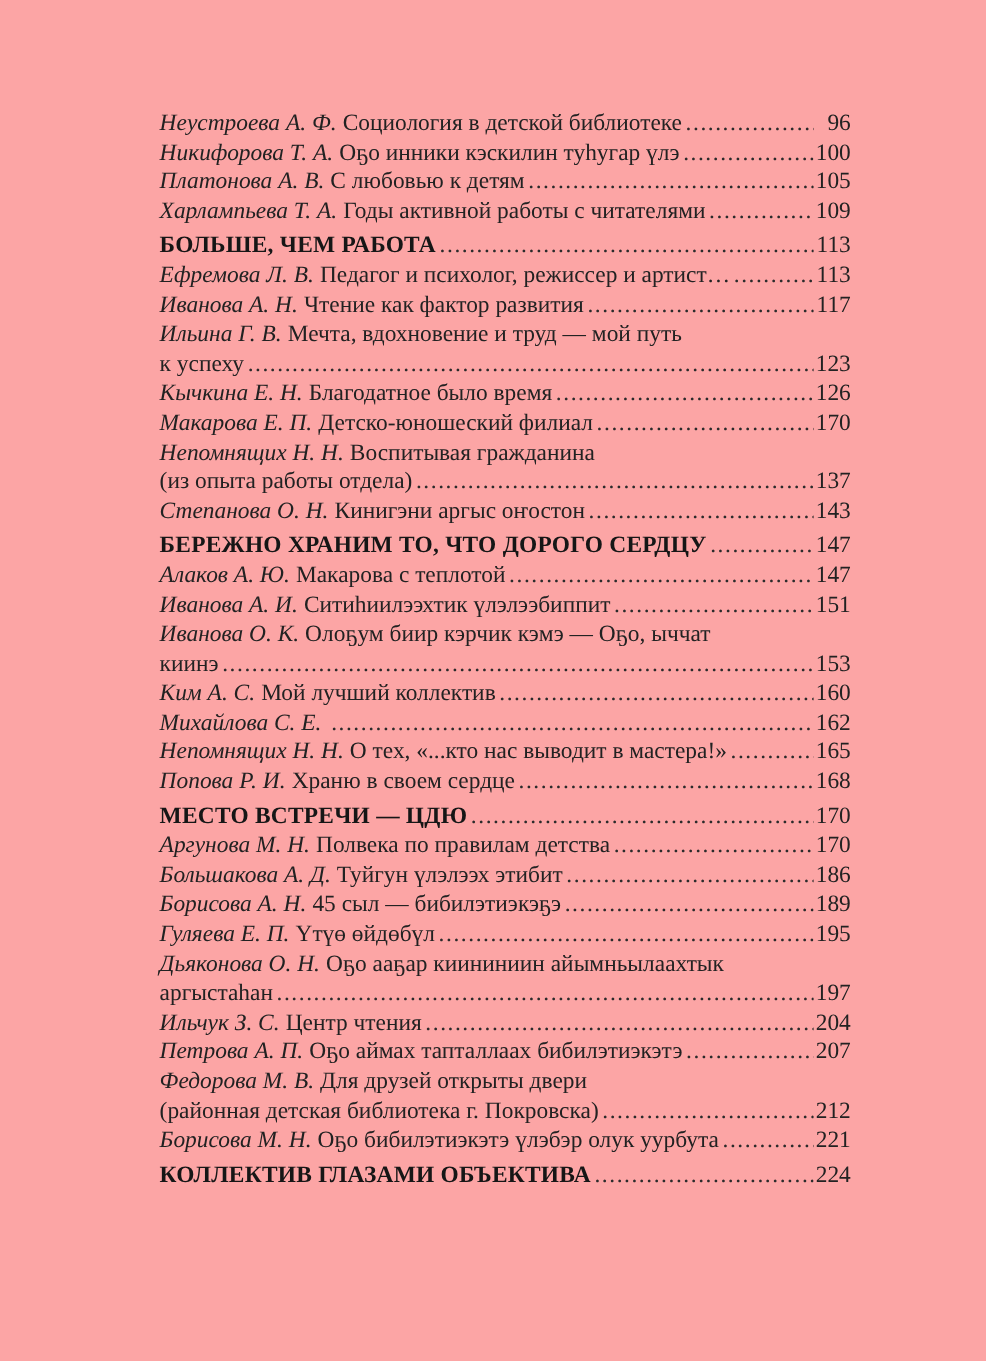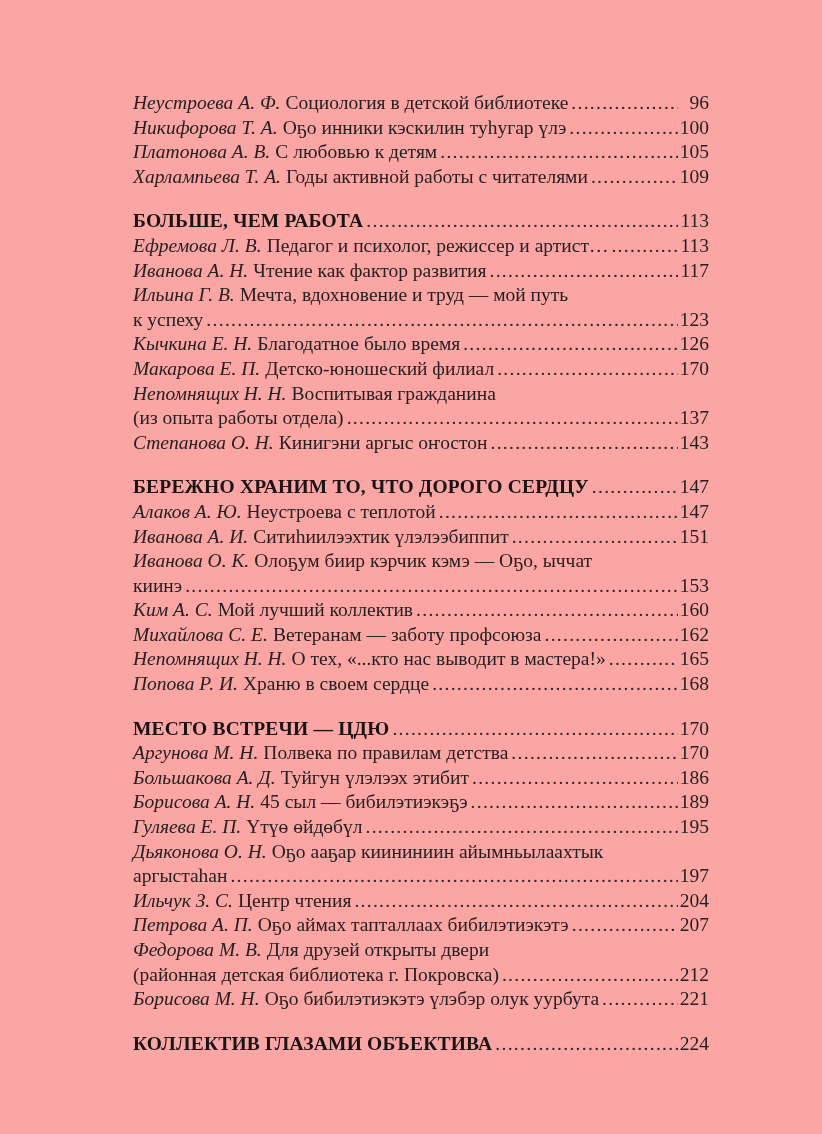--- a/index.html
+++ b/index.html
@@ -41,21 +41,21 @@
   }
   .dots::after {
     content: "........................................................................................................................................................";
     letter-spacing: 1.3px;
   }
   .pagenum {
     flex: 0 0 auto;
     min-width: 31px;
     text-align: right;
   }
-  .header { margin-top: 20px; }
+  .header { margin-top: 4px; }
   .header .title {
     font-weight: 700;
     color: #161616;
     letter-spacing: 0.2px;
   }
 </style>
 </head>
 <body>
 
 <div class="page">
@@ -143,21 +143,21 @@
     <span class="pagenum">143</span>
   </div>
       <div class="toc-row header">
 
     <span class="title">БЕРЕЖНО ХРАНИМ ТО, ЧТО ДОРОГО СЕРДЦУ</span>
     <span class="dots"></span>
     <span class="pagenum">147</span>
   </div>
       <div class="toc-row entry">
     <span class="author">Алаков А. Ю.</span>
-    <span class="title">Неустроева с теплотой</span>
+    <span class="title">Макарова с теплотой</span>
     <span class="dots"></span>
     <span class="pagenum">147</span>
   </div>
       <div class="toc-row entry">
     <span class="author">Иванова А. И.</span>
     <span class="title">Ситиһиилээхтик үлэлээбиппит</span>
     <span class="dots"></span>
     <span class="pagenum">151</span>
   </div>
       <div class="toc-row entry-wrap">
@@ -172,21 +172,20 @@
     <span class="pagenum">153</span>
   </div>
       <div class="toc-row entry">
     <span class="author">Ким А. С.</span>
     <span class="title">Мой лучший коллектив</span>
     <span class="dots"></span>
     <span class="pagenum">160</span>
   </div>
       <div class="toc-row entry">
     <span class="author">Михайлова С. Е.</span>
-    <span class="title">Ветеранам — заботу профсоюза</span>
     <span class="dots"></span>
     <span class="pagenum">162</span>
   </div>
       <div class="toc-row entry">
     <span class="author">Непомнящих Н. Н.</span>
     <span class="title">О тех, «...кто нас выводит в мастера!»</span>
     <span class="dots"></span>
     <span class="pagenum">165</span>
   </div>
       <div class="toc-row entry">

